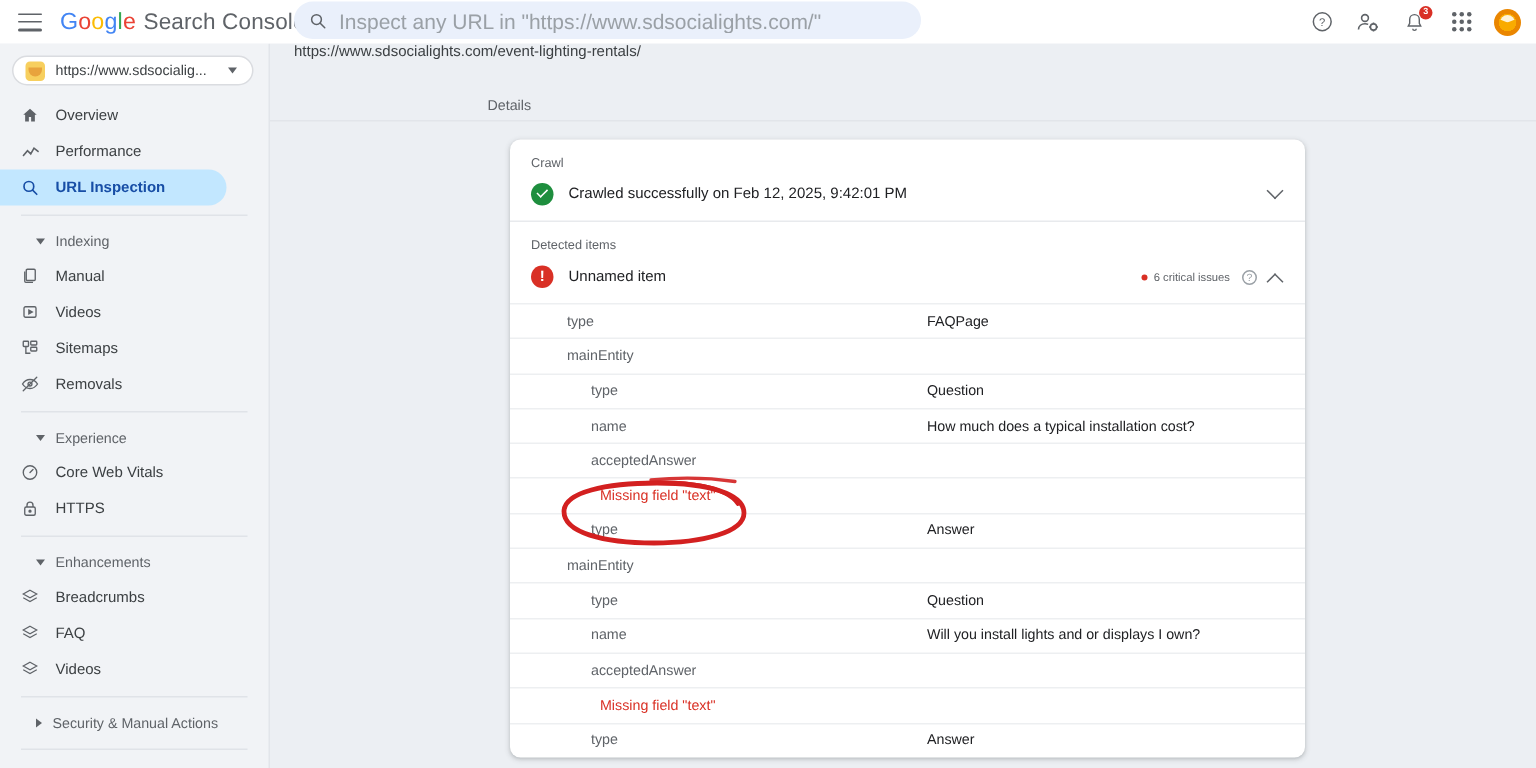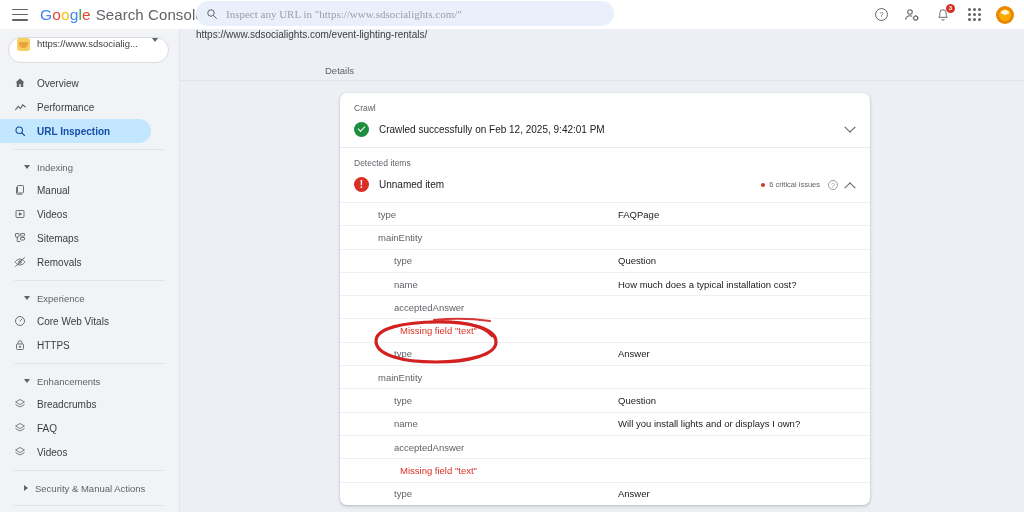--- a/index.html
+++ b/index.html
@@ -33,22 +33,22 @@
   .searchwrap {
     position: absolute; left: 196px; top: 1px;
     width: 418px; height: 25px;
     background: #eaf0fb; border-radius: 13px;
     display: flex; align-items: center;
     cursor: text;
   }
   .searchwrap svg { margin-left: 10px; }
   .searchwrap input {
     border: none; outline: none; background: transparent;
-    font-family: Liberation Serif, serif;
-    font-size: 11px; color: #5f6368; margin-left: 8px; width: 370px;
+    font-family: Liberation Sans, sans-serif;
+    font-size: 14px; color: #5f6368; margin-left: 8px; width: 370px;
   }
   .searchwrap input::placeholder { color: #9aa0a6; }
 
   .topicons { position: absolute; right: 6px; top: 0; height: 29px; display:flex; align-items:center; gap: 13px; }
   .ticon { width: 18px; height: 18px; position: relative; display:flex; align-items:center; justify-content:center; cursor:pointer; }
   .bellbadge {
     position:absolute; top:-2px; right:-3px;
     background:#d93025; color:#fff; font-size:6px;
     border-radius: 7px; min-width: 9px; height: 9px; line-height:9px;
     text-align:center; padding: 0 1.5px; font-weight:700;
@@ -69,22 +69,22 @@
   
   .sidebar {
     position:absolute; top:29px; left:0;
     width: 180px; height: 483px;
     background: #f1f3f6;
     border-right: 1px solid #e2e5ea;
     overflow: hidden;
   }
   .propsel {
     margin: 8px 10px 0 8px;
-    height: 26px; border:1px solid #dadce0; border-radius: 14px;
-    background:#fff; display:flex; align-items:flex-start; cursor:pointer;
+    height: 20px; border:1px solid #dadce0; border-radius: 14px;
+    background:#fff; display:flex; align-items:center; cursor:pointer;
   }
   .propicon {
     width: 13px; height:13px; border-radius:3px; margin-left:8px;
     background:#f7cf5e; position:relative; flex: 0 0 auto;
   }
   .propicon::before {
     content:""; position:absolute; left:2px; right:2px; top:4px; height:6px;
     border-radius: 0 0 5px 5px; background:#e8a33d;
   }
   .proptext { font-size:9.5px; color:#3c4043; margin-left:7px; flex:1; white-space:nowrap; overflow:hidden; }

